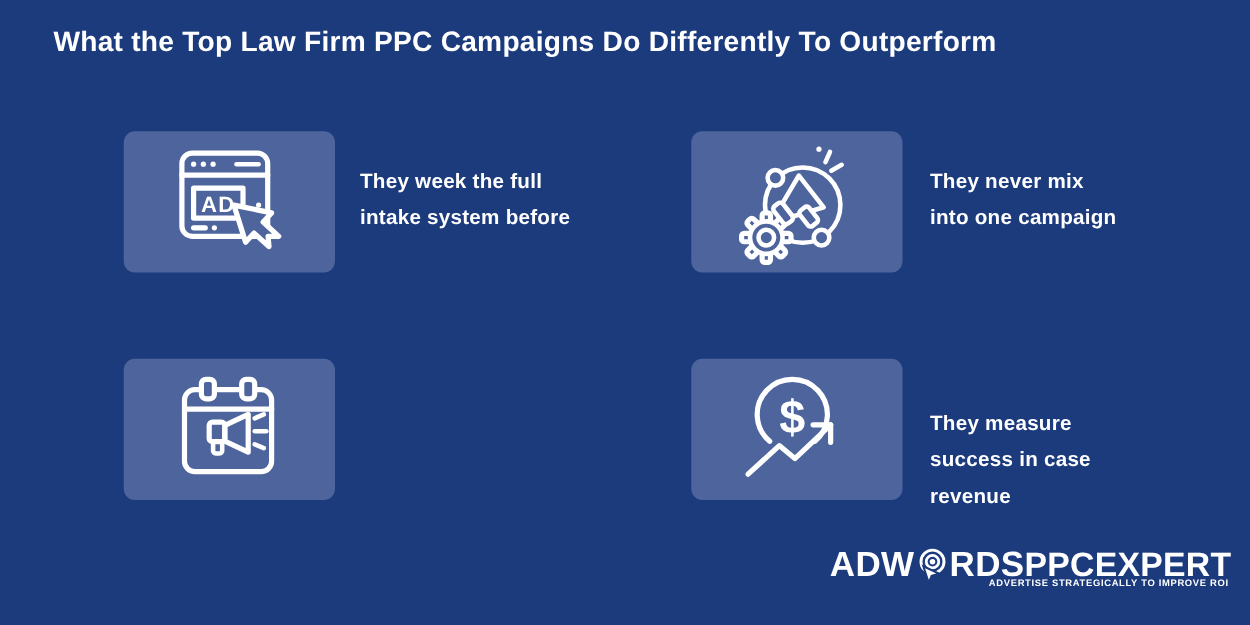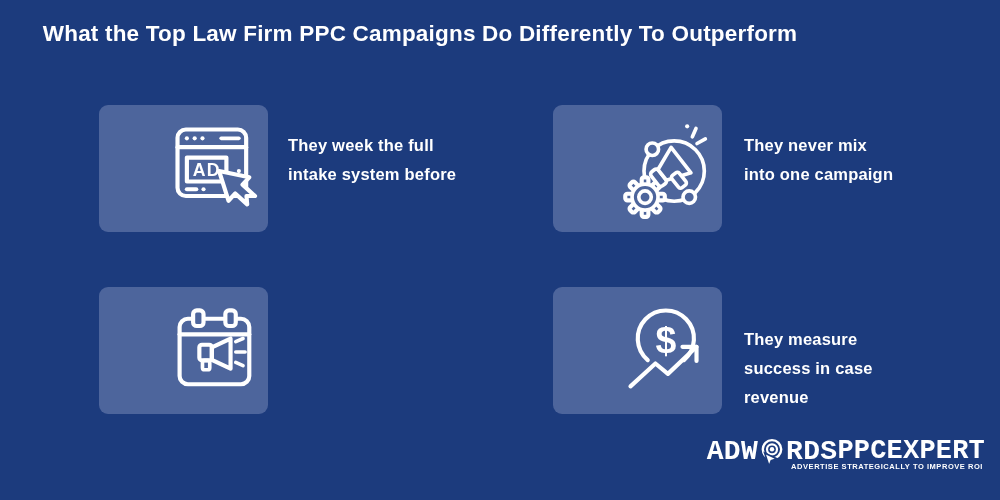--- a/index.html
+++ b/index.html
@@ -10,23 +10,23 @@
     position:relative; width:1000px; height:500px;
     background:var(--bg); overflow:hidden;
   }
   .title {
     position:absolute; top:21px; left:0; width:840px;
     margin:0; text-align:center;
     font-size:22.5px; font-weight:800; letter-spacing:0.2px;
     color:var(--text);
   }
   .card {
-    position:absolute; width:169px; height:127px;
+    position:absolute; width:169px; height:113px;
     background:var(--card); border-radius:9px;
-    display:flex; align-items:center; justify-content:flex-end;
+    display:flex; align-items:center; justify-content:center;
   }
   .card-pos-1 { left:99px;  top:105px; }
   .card-pos-2 { left:553px; top:105px; }
   .card-pos-3 { left:99px;  top:287px; }
   .card-pos-4 { left:553px; top:287px; }
   .card svg { width:104px; height:104px; overflow:visible; }
   .txt {
     position:absolute; width:235px;
     color:var(--text); font-size:16.5px; font-weight:700;
     line-height:29px; letter-spacing:0.2px;
@@ -42,21 +42,21 @@
   .icf { fill:var(--text); stroke:none; }
   .icc { fill:var(--card); }
   .ad-label { font:800 17px "Liberation Sans", sans-serif; fill:var(--text); text-anchor:middle; letter-spacing:1px; }
   .dollar   { font:700 36px "Liberation Sans", sans-serif; fill:var(--text); text-anchor:middle; }
 
   
   .logo {
     position:absolute; right:15px; top:438px;
     display:flex; flex-direction:column; align-items:flex-end;
   }
-  .logo-row { display:flex; align-items:flex-start; color:var(--text); line-height:1;font-family:Liberation Mono, monospace; }
+  .logo-row { display:flex; align-items:flex-end; color:var(--text); line-height:1; }
   .logo-bold  { font-size:28px; font-weight:800; letter-spacing:0.3px; }
   .logo-light { font-size:27px; font-weight:700; letter-spacing:0.2px; }
   .logo-o { display:flex; margin:0 1px; position:relative; top:1px; }
   .logo-o svg { overflow:visible; }
   .logo-tagline {
     font-size:7.5px; font-weight:600; letter-spacing:0.55px;
     color:var(--text); margin-top:-4px; margin-right:2px;
   }
 </style>
 </head>

